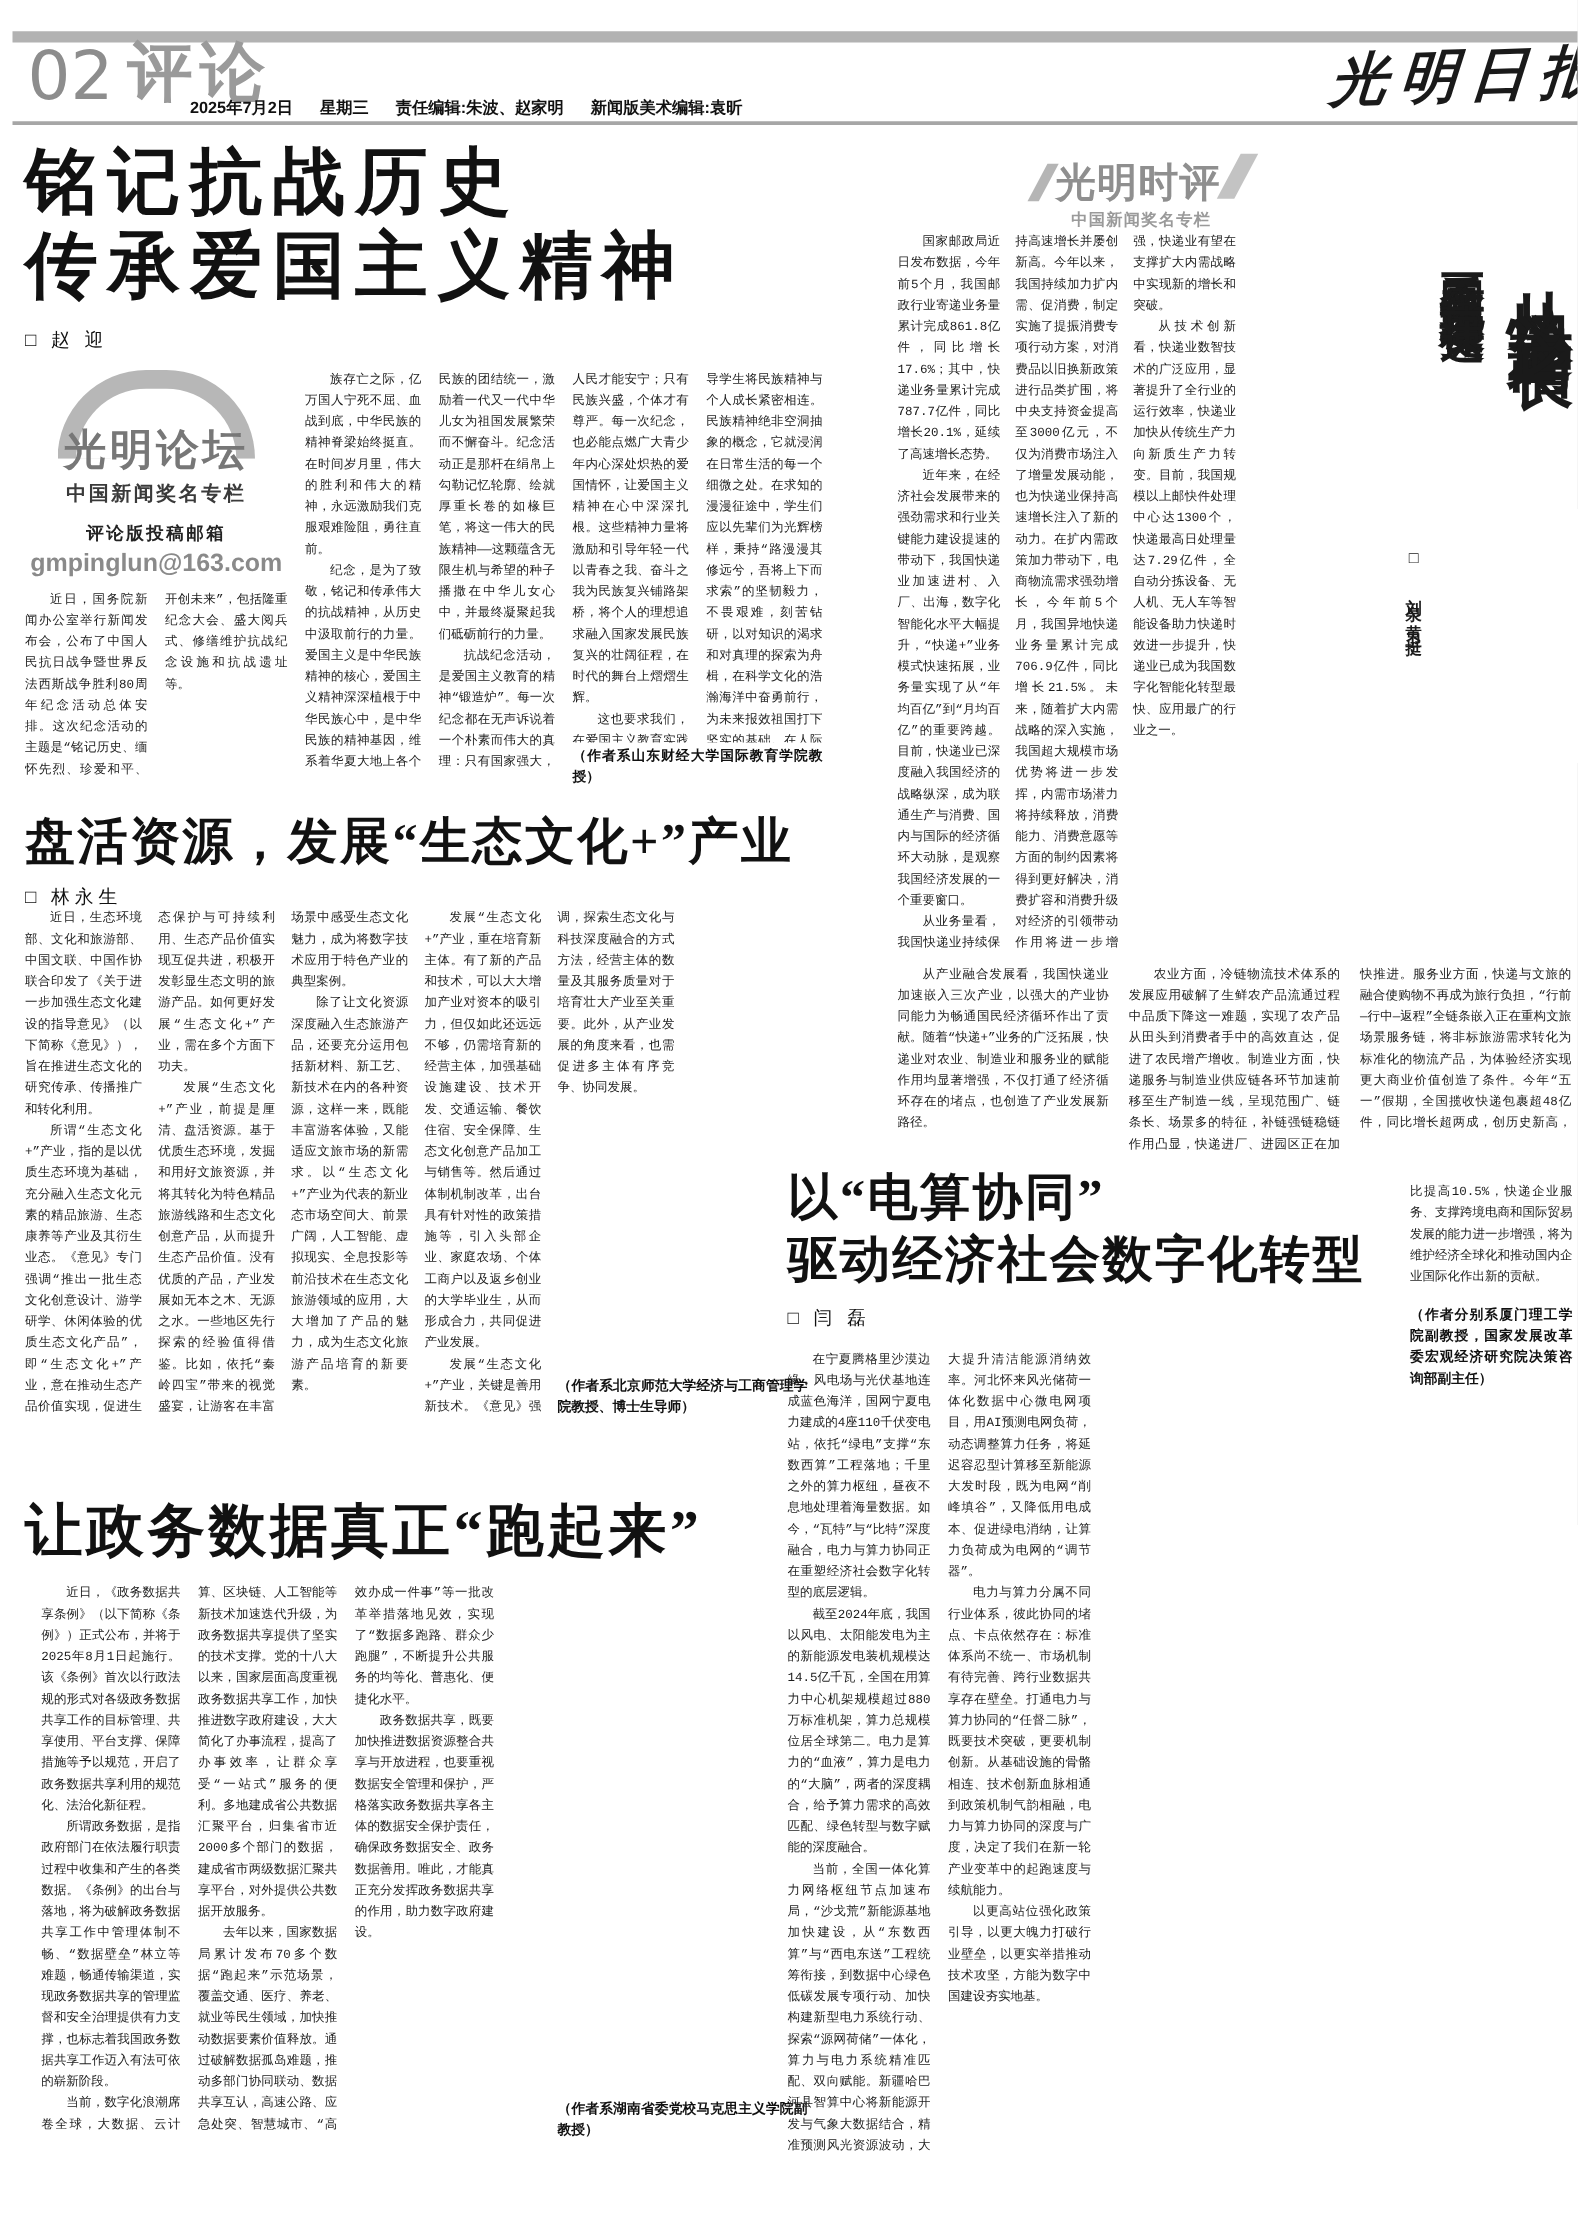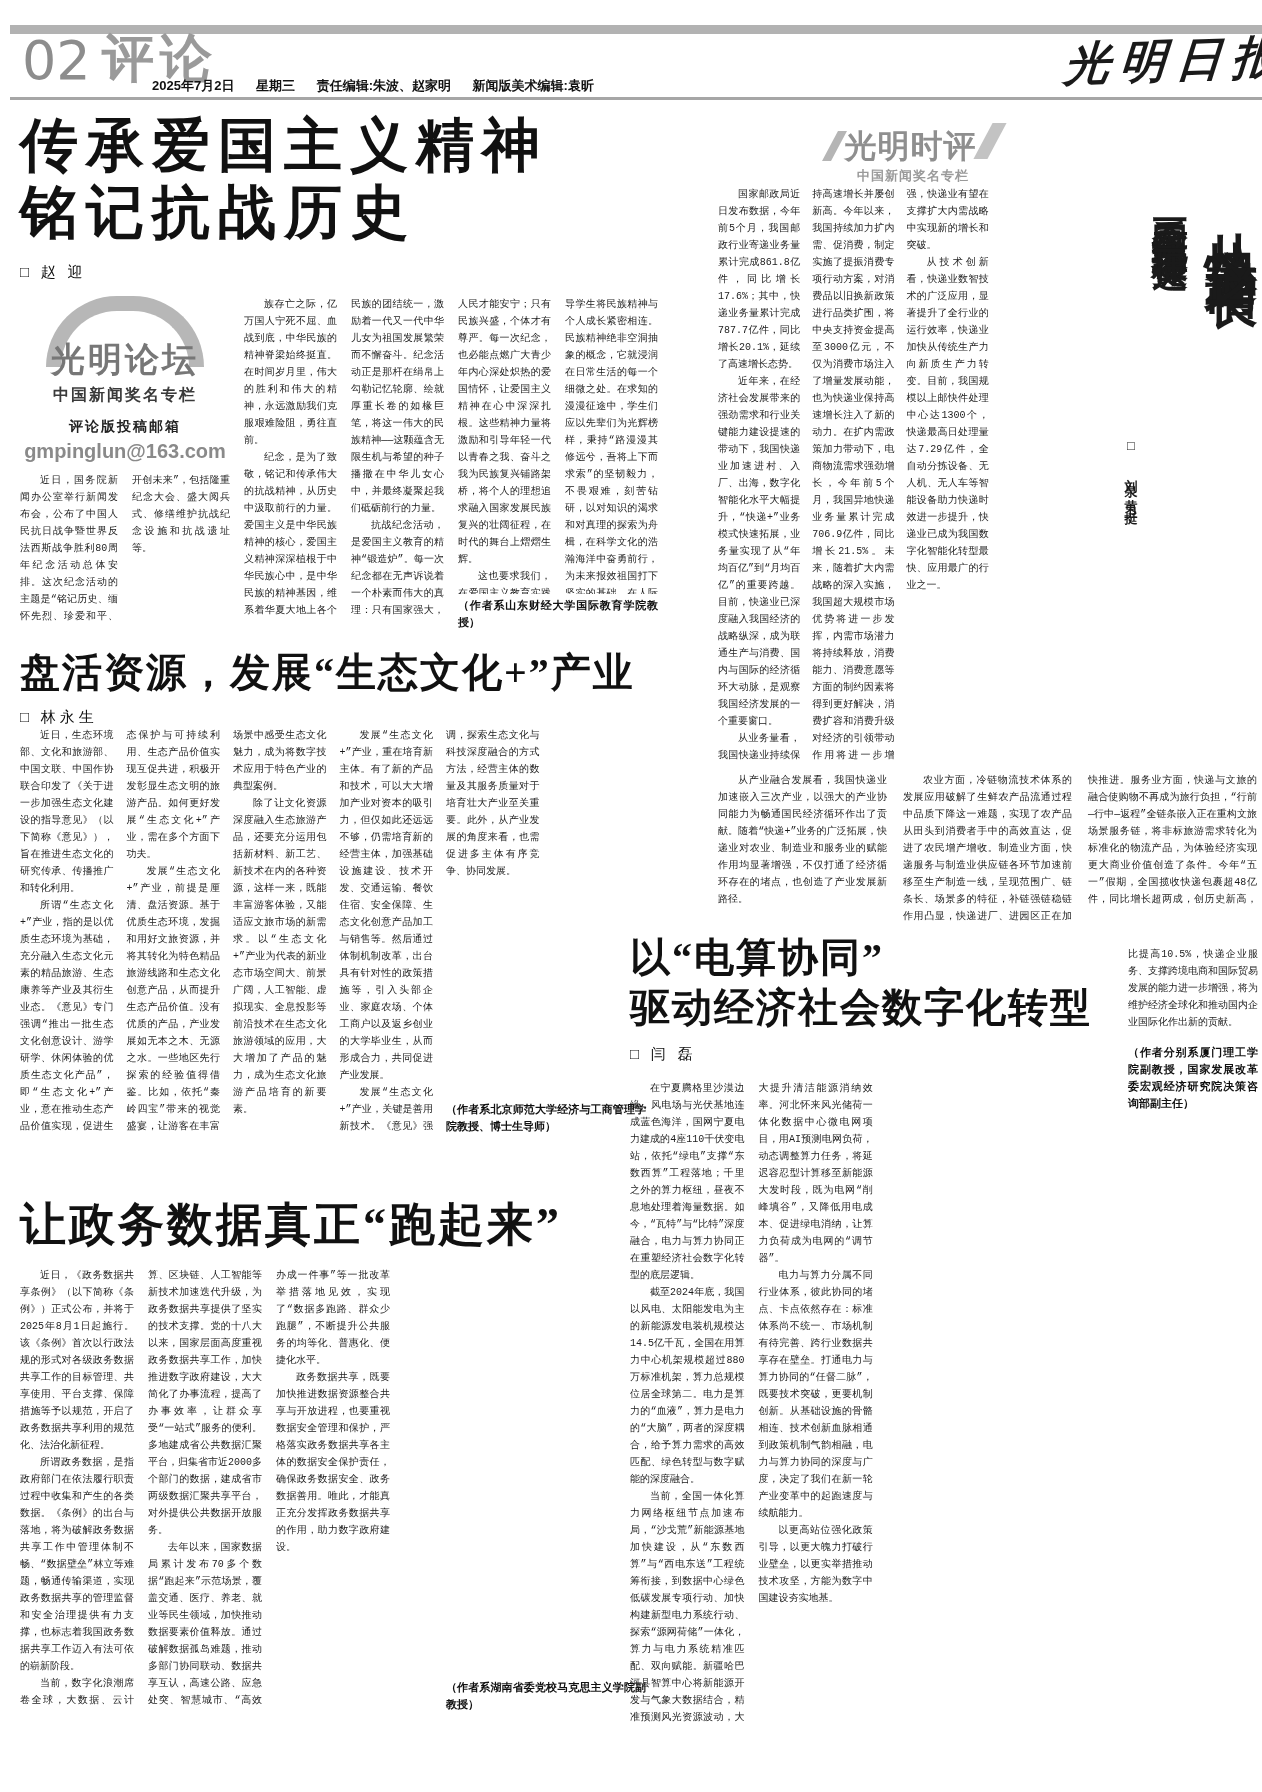--- a/index.html
+++ b/index.html
@@ -65,21 +65,21 @@
   #a2{position:absolute;left:20px;top:650px;width:626px;height:540px;}
   #a2 .hl{font-size:40px;letter-spacing:2px;}
   #a2 .byline{margin-top:12px;}
   .a2-body{height:408px;position:relative;}
   .a2-body .mc{column-count:6;column-gap:13px;}
   
   #a3{position:absolute;left:20px;top:1198px;width:626px;height:592px;}
   #a3 .hl{font-size:46px;letter-spacing:3px;}
   #a3 .byline{margin-top:14px;}
   .a3-body{margin-top:16px;height:446px;position:relative;}
-  .a3-body .mc{column-count:5;column-gap:14px;}
+  .a3-body .mc{column-count:5;column-gap:14px;margin-left:13px;}
   
   #a4{position:absolute;left:630px;top:933px;width:628px;height:844px;}
   .a4-head{display:flex;}
   .a4-head-left{width:486px;}
   #a4 .hl{font-size:40px;letter-spacing:2px;line-height:1.25;}
   #a4 .byline{margin-top:12px;}
   .a4-body{margin-top:16px;height:662px;}
   .a4-body .mc{column-count:5;column-gap:14px;}
 </style>
 </head>
@@ -93,22 +93,22 @@
   <div class="dateline">
     <span>2025年7月2日</span>
     <span>星期三</span>
     <span>责任编辑:朱波、赵家明</span>
     <span>新闻版美术编辑:袁昕</span>
   </div>
   <div class="masthead">光明日报</div>
   <div class="rule-header"></div>
 
   <div id="a1">
+    <div class="hl">铭记抗战历史</div>
     <div class="hl">传承爱国主义精神</div>
-    <div class="hl">铭记抗战历史</div>
     <div class="byline">□ 赵 迎</div>
     <div class="a1-body">
       <div class="a1-left">
         <div class="forum-box">
           <div class="arc"></div>
           <div class="fb-title">光明论坛</div>
           <div class="fb-sub">中国新闻奖名专栏</div>
           <div class="fb-mail-label">评论版投稿邮箱</div>
           <div class="fb-mail">gmpinglun@163.com</div>
         </div>

